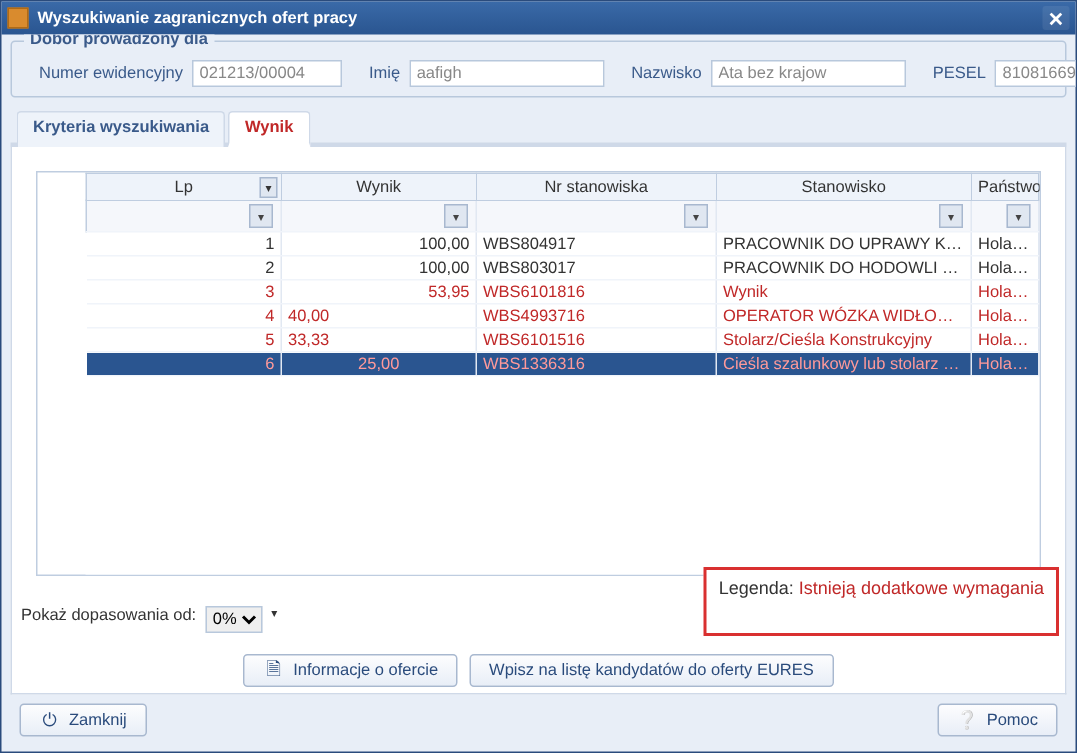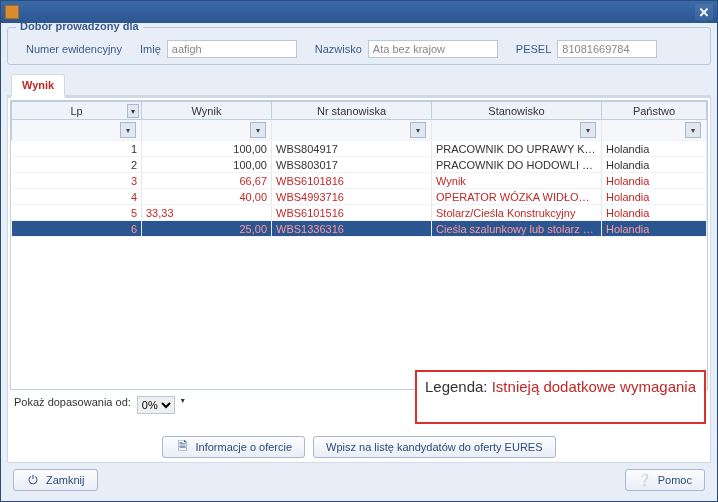--- a/index.html
+++ b/index.html
@@ -12,74 +12,77 @@
   .content { flex: 1; display: flex; flex-direction: column; padding: 4px 6px 4px 6px; overflow:hidden;}
   .group { border: 1px solid #b8c8dc; border-radius: 3px; padding: 6px; background: #e8eef7; position:relative; margin-bottom:4px;}
   .group > .legend { position:absolute; top:-8px; left:8px; background:#e8eef7; padding:0 4px; font-weight:bold; color:#3a5a8a;}
   .field-row { display:flex; align-items:center; gap:6px; padding-top:6px;}
   .field-row label { color:#3a5a8a; white-space:nowrap;padding-left:12px; }
   .field-row input { flex:1; height:18px; border:1px solid #b8c8dc; background:#fff; color:#888; padding:0 4px; font:inherit;}
   .tabs { display:flex; border-bottom: 3px solid #cfd9e8; padding-left:4px; margin-top:2px;}
   .tab { padding: 4px 10px; border:1px solid #cfd9e8; border-bottom:none; background:#eef3fa; margin-right:2px; border-radius:3px 3px 0 0; cursor:pointer; font-weight:bold; color:#3a5a8a; position:relative; top:3px;}
   .tab.active { background:#fff; color:#c02828; font-weight:bold; z-index:2; border-bottom:3px solid #fff;}
   .tab-body { flex:1; background:#fff; border:1px solid #cfd9e8; border-top:none; display:flex; flex-direction:column; overflow:hidden;}
-  .table-wrap { flex:1; overflow:hidden; border: none; margin:2px; border:1px solid #bfcde0;}
+  .table-wrap { flex:1; overflow:hidden; border: none; margin:16px; border:1px solid #bfcde0;padding-left:32px;}
   table.grid { width:100%; border-collapse: collapse; table-layout:fixed; }
   table.grid th { background:#eef3fa; border:1px solid #bfcde0; padding:2px 4px; font-weight:normal; color:#333; height:18px; position:relative;}
   table.grid td { border-right:1px solid #e1e8f2; border-bottom:1px solid #f0f4fa; padding:1px 4px; height:16px; white-space:nowrap; overflow:hidden; text-overflow:ellipsis;}
   .filter-row td { background:#f5f7fb; padding:0; border:1px solid #bfcde0;}
   .filter-row .fcell { display:flex; align-items:center; justify-content:flex-end; height:18px;}
   .filter-row .fbtn { width:16px; height:16px; background:#e0e7f1; border:1px solid #a8b8cf; margin:1px; display:flex; align-items:center; justify-content:center; cursor:pointer; font-size:8px; color:#444;}
   .hdr-dd { position:absolute; right:2px; top:2px; width:12px; height:14px; background:#e0e7f1; border:1px solid #a8b8cf; font-size:8px; display:flex; align-items:center; justify-content:center; cursor:pointer;}
   tr.sel td { background:#2a5590; color:#fff;}
   tr.red td { color:#c02828;}
   tr.sel.red td { color:#ff9a9a;}
   .col-lp { width: 130px; text-align:right;}
   .col-wynik { width: 130px; text-align:right;}
   .col-nr { width: 160px;}
   .col-stan { width: 170px;}
   .col-panstwo { }
   .footer1 { display:flex; align-items:flex-start; padding:4px 6px;}
   .footer1 .left { display:flex; align-items:flex-start; gap:6px;}
   .footer1 .left select { font:inherit; height:18px; border:1px solid #b8c8dc;}
-  .footer1 .right { margin-left:auto; border:2px solid #d93030; padding:4px 8px; font-size:15px; line-height:1.4; position:relative; top:-26px; margin-bottom:-22px; background:#fff; margin-right:-2px;}
+  .footer1 .right { margin-left:auto; border:2px solid #d93030; padding:4px 8px; font-size:12px; line-height:1.4; position:relative; top:-26px; margin-bottom:-22px; background:#fff; margin-right:-2px;}
   .footer1 .right .t { color:#333; }
   .footer1 .right .r { color:#c02828;}
   .btnrow { display:flex; gap:8px; justify-content:center; padding:4px 6px;}
   .btn { display:inline-flex; align-items:center; gap:6px; padding:3px 12px; background:linear-gradient(#fdfdfe,#e8eef7); border:1px solid #a8b8cf; border-radius:3px; cursor:pointer; color:#2a4b7c;}
   .btn .bi { width:14px; height:14px; display:inline-flex; align-items:center; justify-content:center; font-size:12px;}
   .botbar { display:flex; padding:6px;}
   .botbar .spacer { flex:1;}
   .grid-space { height:100%; background:#fff;}
 </style>
 </head>
 <body>
 
 <div class="window">
   <div class="titlebar">
     <span class="icon"></span>
+    <span>Wyszukiwanie zagranicznych ofert pracy</span>
     <span class="spacer"></span>
     <span class="close">✕</span>
   </div>
 
   <div class="content">
     <div class="group">
       <span class="legend">Dobór prowadzony dla</span>
       <div class="field-row">
         <label>Numer ewidencyjny</label>
+        <input readonly="" style="max-width: 100px;" value="021213/00004">
         <label>Imię</label>
         <input readonly="" style="max-width: 130px;" value="aafigh">
         <label>Nazwisko</label>
         <input readonly="" style="max-width: 130px;" value="Ata bez krajow">
         <label>PESEL</label>
         <input readonly="" style="max-width: 100px;" value="81081669784">
       </div>
     </div>
 
     <div class="tabs">
+      <div class="tab">Kryteria wyszukiwania</div>
       <div class="tab active">Wynik</div>
     </div>
 
     <div class="tab-body">
       <div class="table-wrap">
         <table class="grid">
           <colgroup>
             <col class="col-lp">
               <col class="col-wynik">
               <col class="col-nr">
@@ -132,42 +135,42 @@
               </tr>
               <tr>
                 <td style="text-align: right;">2</td>
                 <td style="text-align: right;">100,00</td>
                 <td>WBS803017</td>
                 <td>PRACOWNIK DO HODOWLI PIECZA...</td>
                 <td>Holandia</td>
               </tr>
               <tr class="red">
                 <td style="text-align: right;">3</td>
-                <td style="text-align: right;">66,67</td>
+                <td style="text-align: right;">53,95</td>
                 <td>WBS6101816</td>
                 <td>Wynik</td>
                 <td>Holandia</td>
               </tr>
               <tr class="red">
                 <td style="text-align: right;">4</td>
-                <td style="text-align: right;">40,00</td>
+                <td style="">40,00</td>
                 <td>WBS4993716</td>
                 <td>OPERATOR WÓZKA WIDŁOWEGO</td>
                 <td>Holandia</td>
               </tr>
               <tr class="red">
                 <td style="text-align: right;">5</td>
                 <td style="text-align: left;">33,33</td>
                 <td>WBS6101516</td>
                 <td>Stolarz/Cieśla Konstrukcyjny</td>
                 <td>Holandia</td>
               </tr>
               <tr class="red sel">
                 <td style="text-align: right;">6</td>
-                <td style="text-align: right;">25,00</td>
+                <td style="text-align: center;">25,00</td>
                 <td>WBS1336316</td>
                 <td>Cieśla szalunkowy lub stolarz beton...</td>
                 <td>Holandia</td>
               </tr>
             </tbody>
         </table>
         <div class="grid-space" style="height:200px"></div>
       </div>
 
       <div class="footer1">

